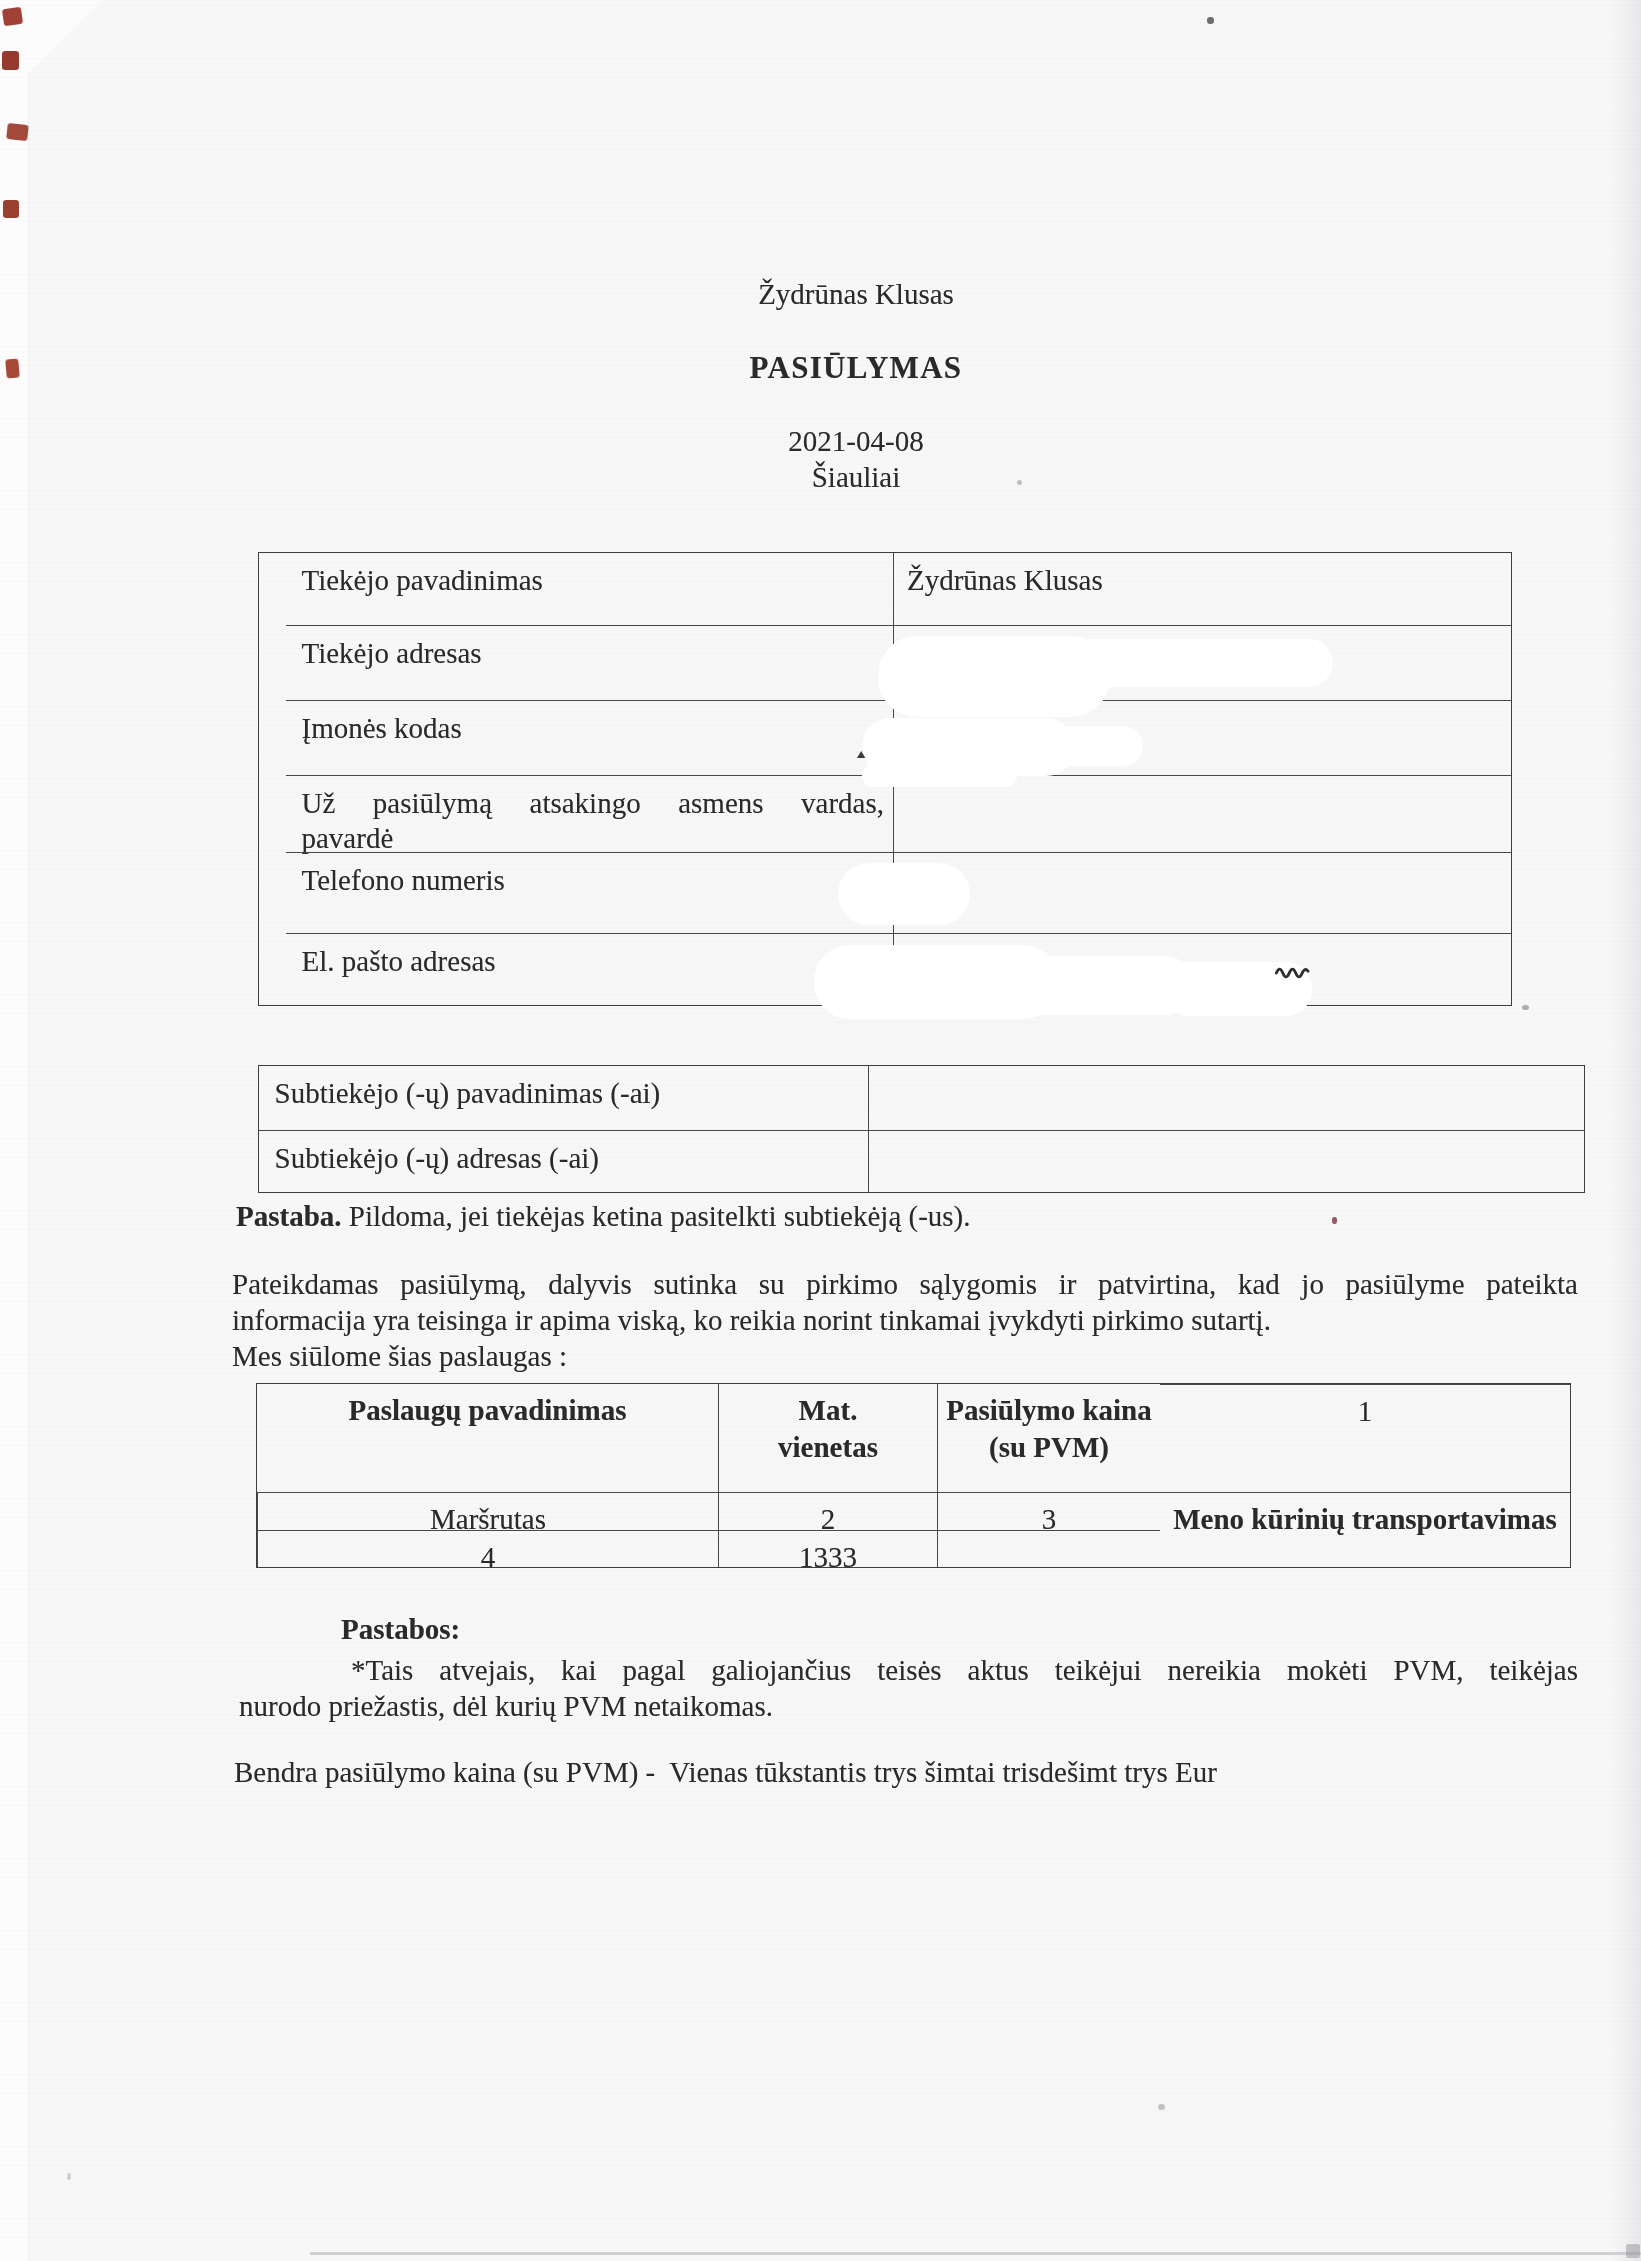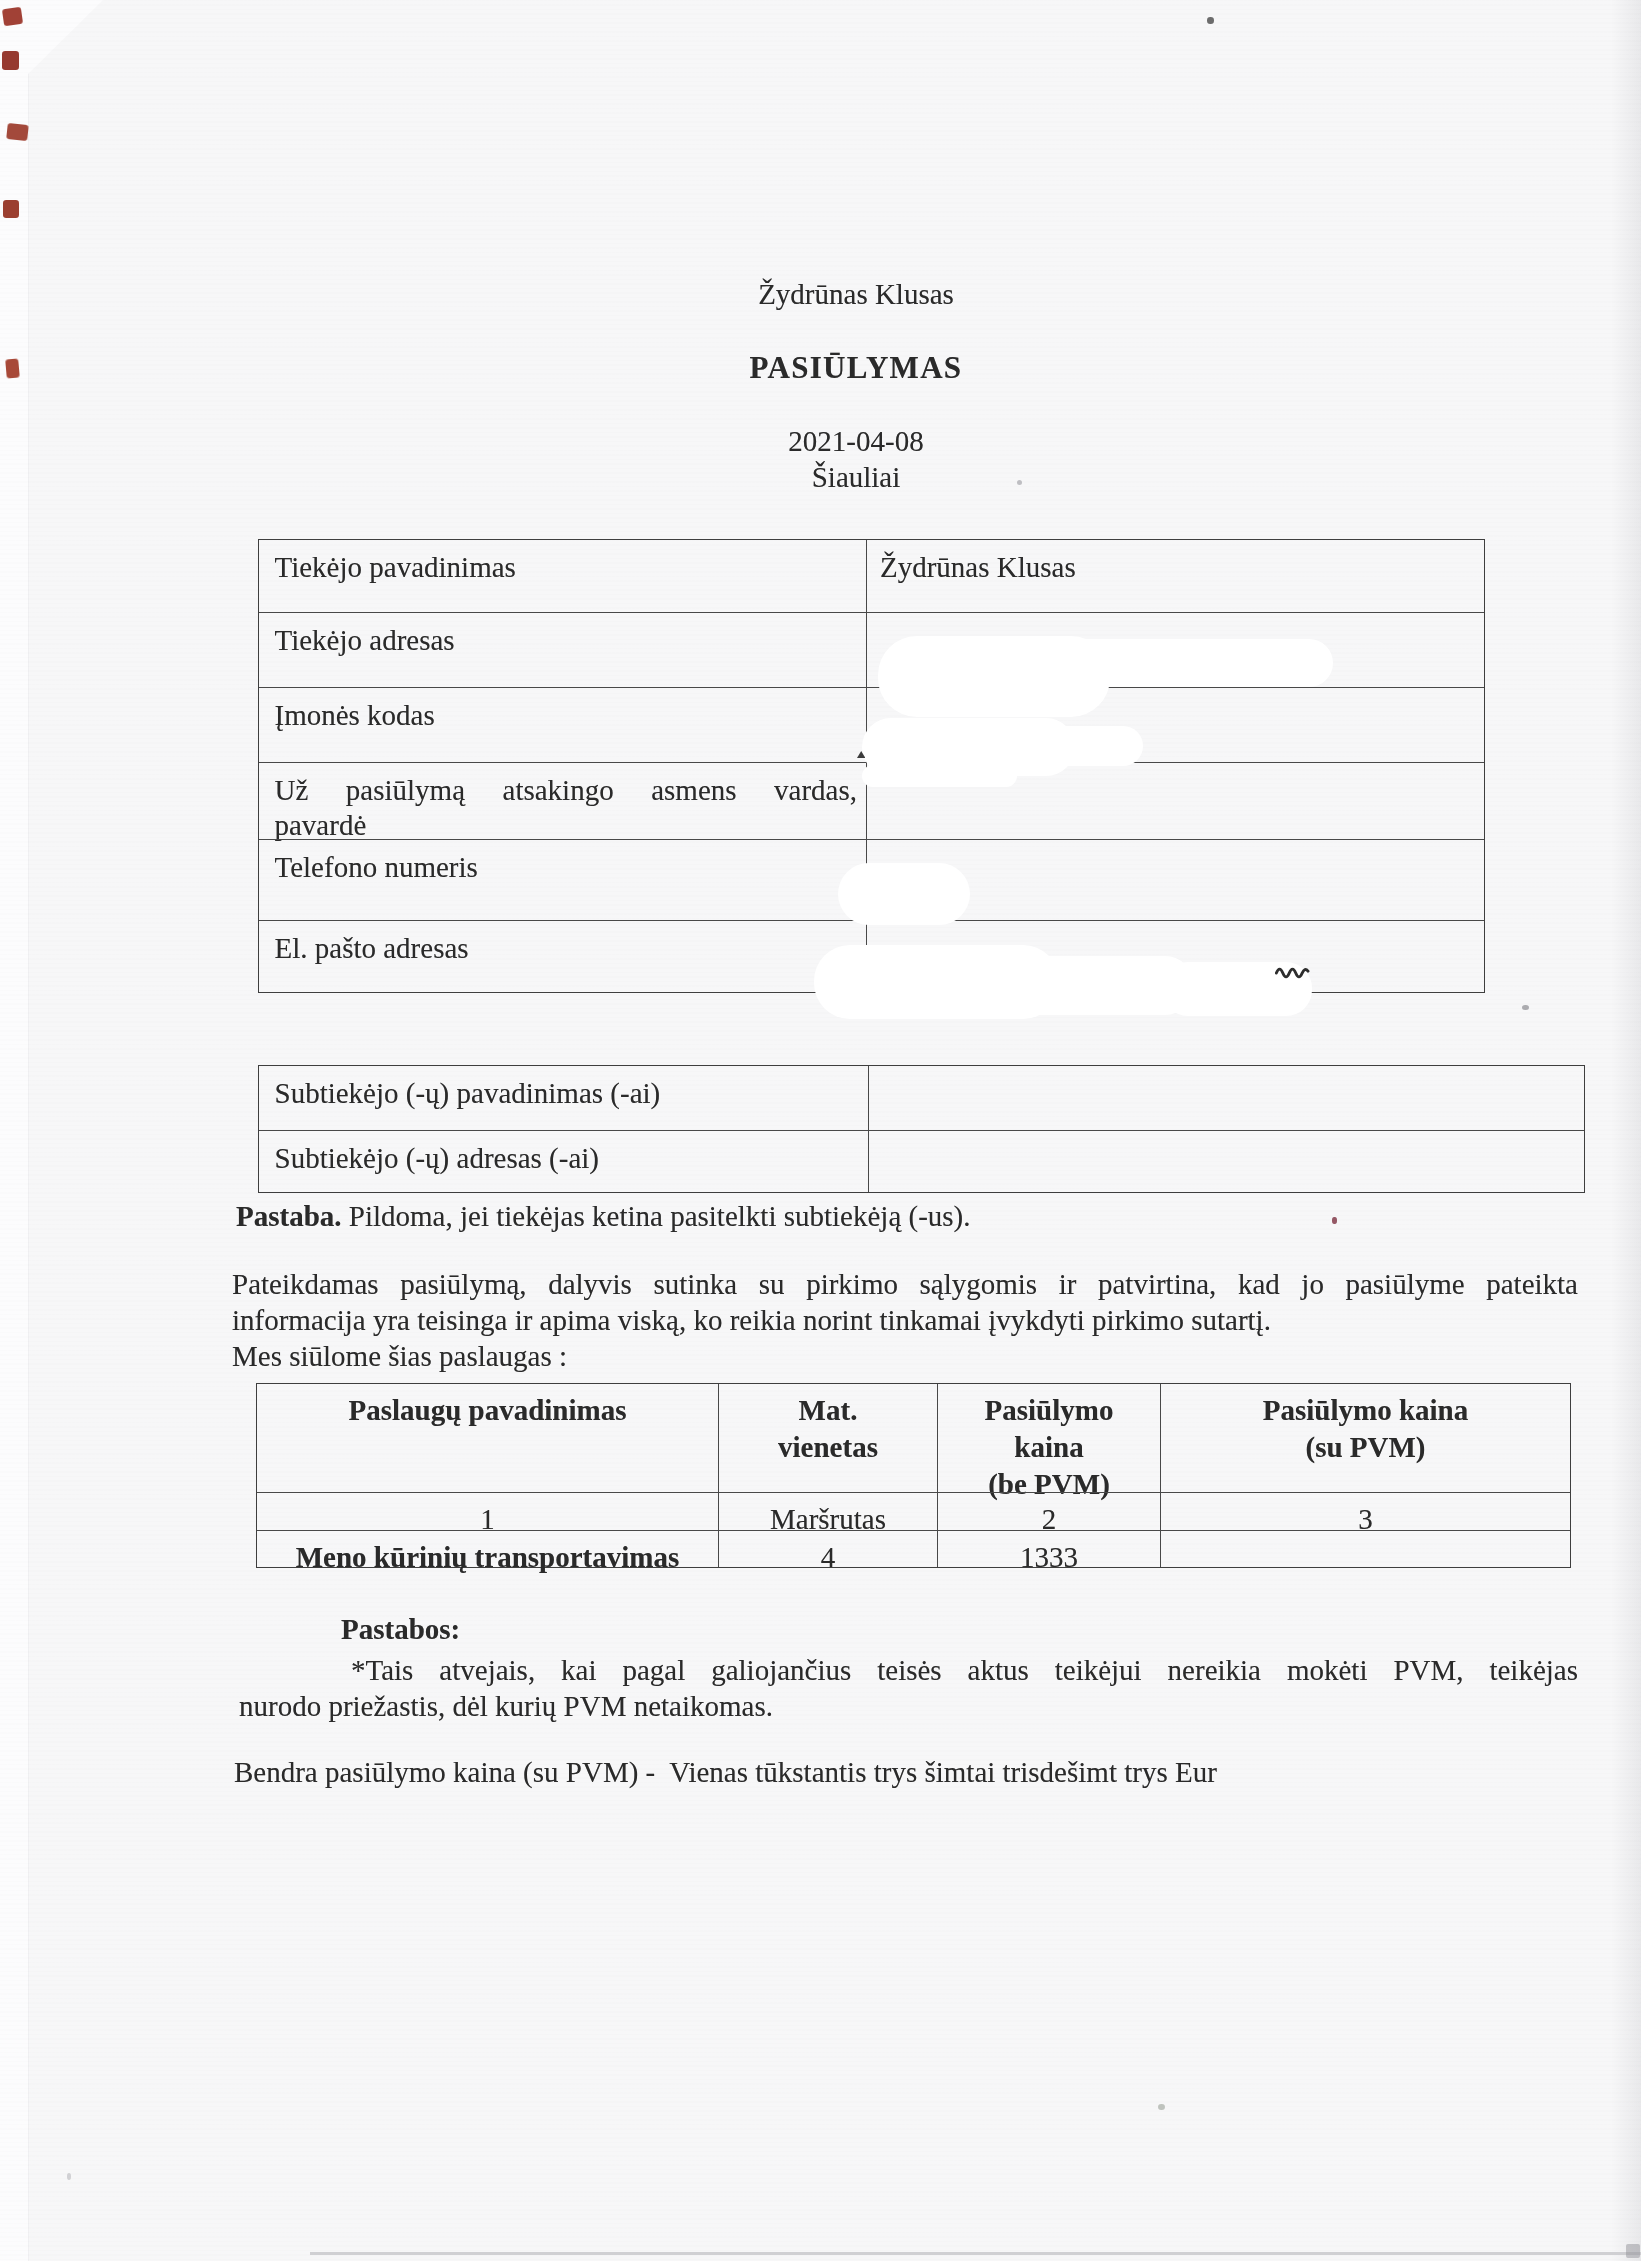--- a/index.html
+++ b/index.html
@@ -21,23 +21,23 @@
        text-shadow:0 0 0.6px rgba(45,45,45,.35);}
   .center{transform:translateX(-50%);text-align:center;}
   .bold{font-weight:bold;}
 
   
   .tbl{position:absolute;display:grid;border:1.9px solid #3e3e3e;background:transparent;z-index:1;}
   .tbl .cell{box-sizing:border-box;font-size:29px;line-height:35px;
              padding:10.3px 9px 0 15.5px;text-shadow:0 0 0.6px rgba(45,45,45,.35);}
   .tbl .bt{border-top:1.3px solid #484848;}
   .tbl .bl{border-left:1.3px solid #484848;}
-  #supplier-table{left:258px;top:539px;width:1225px;
+  #supplier-table{left:258px;top:552px;width:1225px;
     grid-template-columns:607px 1fr;
-    grid-template-rows:72px 75px 75px 77px 81px 72px;}
+    grid-template-rows:72px 75px 75px 77px 81px 72px;padding-left:27px;}
   #subcontractor-table{left:258px;top:1065px;width:1325px;
     grid-template-columns:609px 1fr;
     grid-template-rows:64px 62px;font-family:Liberation Serif, serif;}
   #services-table{left:256px;top:1383px;width:1313px;
     grid-template-columns:461px 219px 223px 1fr;
     grid-template-rows:108px 38px 37px;}
   #services-table .cell{text-align:center;padding:7.7px 5.2px 0 5.2px;line-height:37px;}
   .justify-line{text-align:justify;text-align-last:justify;white-space:normal;}
 
   
@@ -148,25 +148,20 @@
 
   <div id="services-table" class="tbl">
     <div class="cell bold">
       <div>Paslaugų pavadinimas</div>
     </div>
     <div class="cell bl bold">
       <div>Mat.</div>
       <div>vienetas</div>
     </div>
     <div class="cell bl bold">
-      <div>Pasiūlymo</div>
-      <div>kaina</div>
-      <div>(be PVM)</div>
-    </div>
-    <div class="cell bl bold">
       <div>Pasiūlymo kaina</div>
       <div>(su PVM)</div>
     </div>
 
     <div class="cell bt">1</div>
     <div class="cell bt bl">Maršrutas</div>
     <div class="cell bt bl">2</div>
     <div class="cell bt bl">3</div>
 
     <div class="cell bt bold">Meno kūrinių transportavimas</div>

